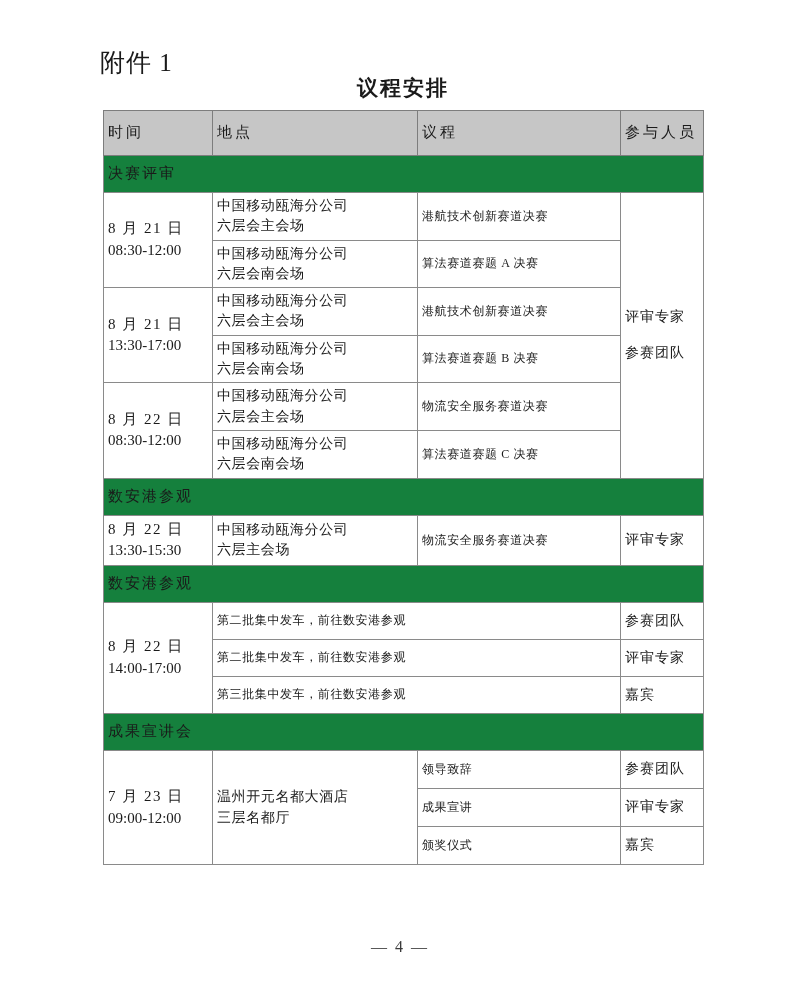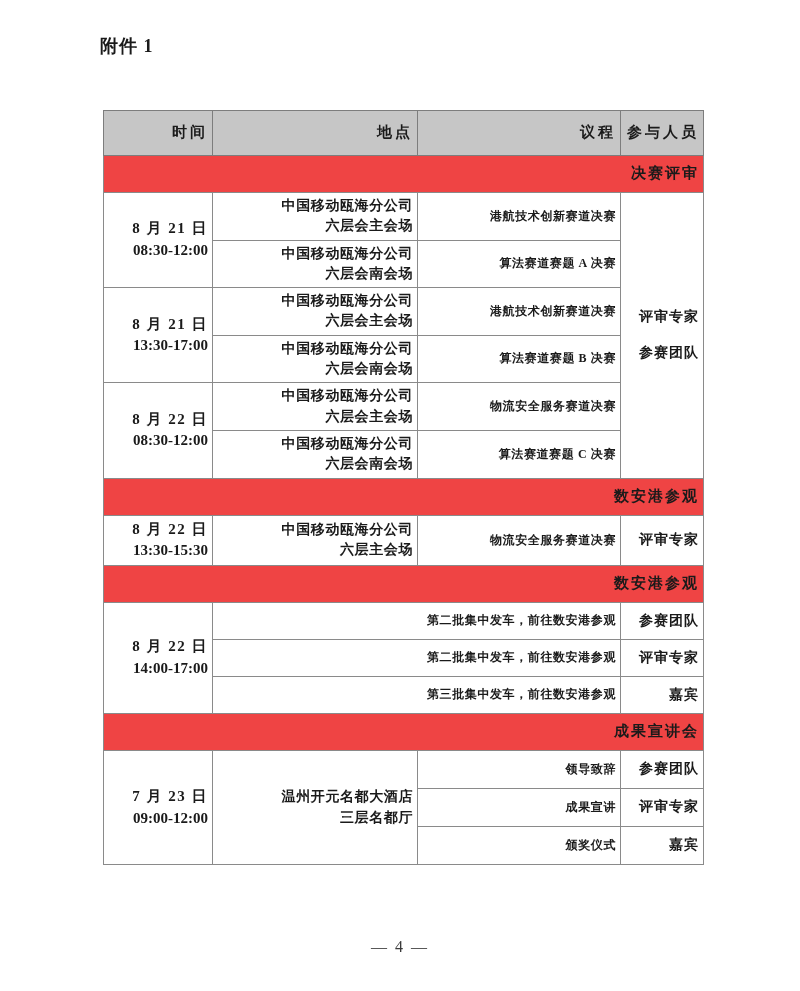--- a/index.html
+++ b/index.html
@@ -20,23 +20,23 @@
     position: absolute;
     inset: 0;
     width: 800px;
     height: 991px;
   }
 
   
   .attachment-label {
     position: absolute;
     left: 100px;
-    top: 36px;
-    font-size: 18px;
-    font-weight: bold;
+    top: 48px;
+    font-size: 25px;
+    font-weight: normal;
     letter-spacing: 1px;
     line-height: 1.2;
     white-space: nowrap;
   }
 
   
   .doc-title {
     position: absolute;
     left: 103px;
     top: 76px;
@@ -56,36 +56,36 @@
     width: 600px;
   }
   table.agenda {
     border-collapse: collapse;
     width: 600px;
     table-layout: fixed;
     font-size: 14px;
   }
   table.agenda td, table.agenda th {
     border: 1px solid #8a8a8a;
-    text-align: right;
+    text-align: left;
     vertical-align: middle;
     padding: 3px 4px;
     line-height: 1.45;
-    font-weight: bold;
+    font-weight: normal;
     word-break: keep-all;
   }
   table.agenda th {
     background: #c6c6c6;
     font-size: 15px;
     letter-spacing: 3px;
     height: 38px;
     border-color: #7d7d7d;
   }
   td.section-header {
-    background: #ef4444;
+    background: #15803d;
     font-size: 15px;
     letter-spacing: 2px;
     height: 30px;
     border-color: #7d7d7d;
   }
   td.time-cell {
     font-size: 15px;
     letter-spacing: 0.2px;
   }
   td.time-cell .date-line { display: block; letter-spacing: 1.5px; }
@@ -120,20 +120,21 @@
   }
   .page-footer .fnum { padding: 0 2px; }
 </style>
 </head>
 <body>
 
 <div class="page">
 
   <div class="attachment-label">附件 1</div>
 
+  <div class="doc-title">议程安排</div>
 
   <div class="agenda-table-wrap">
     <table class="agenda">
       <colgroup>
         <col class="c-time">
           <col class="c-place">
           <col class="c-item">
           <col class="c-people">
       </colgroup>
       <thead>

